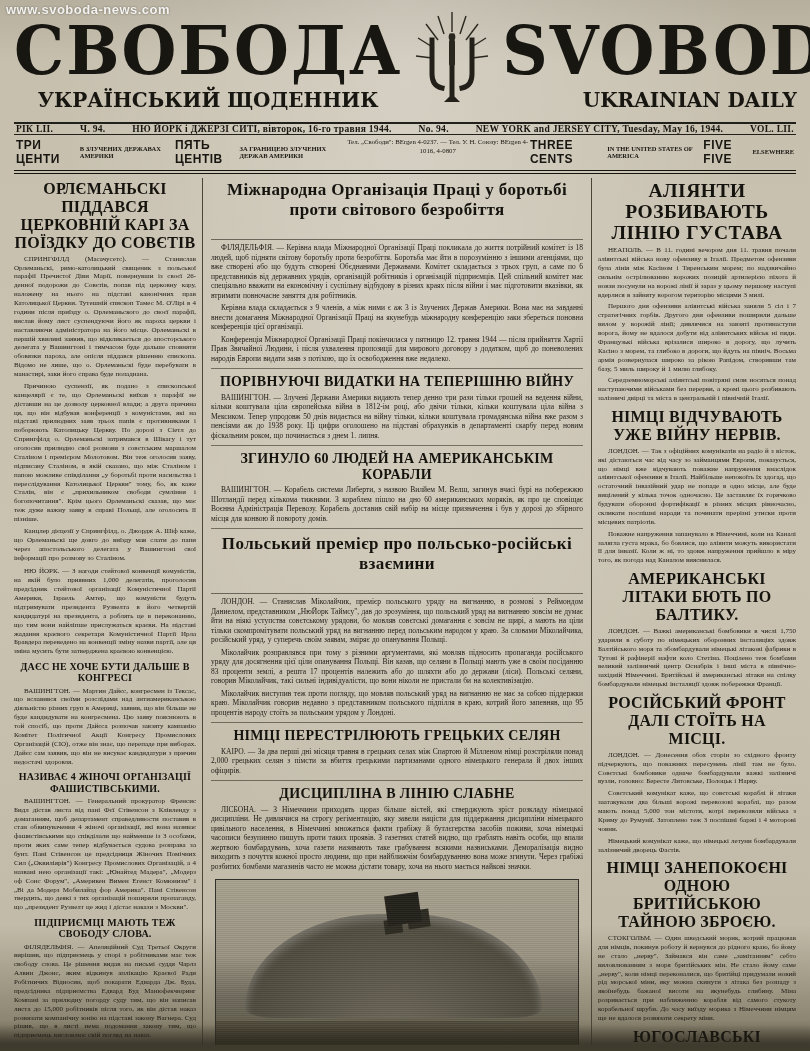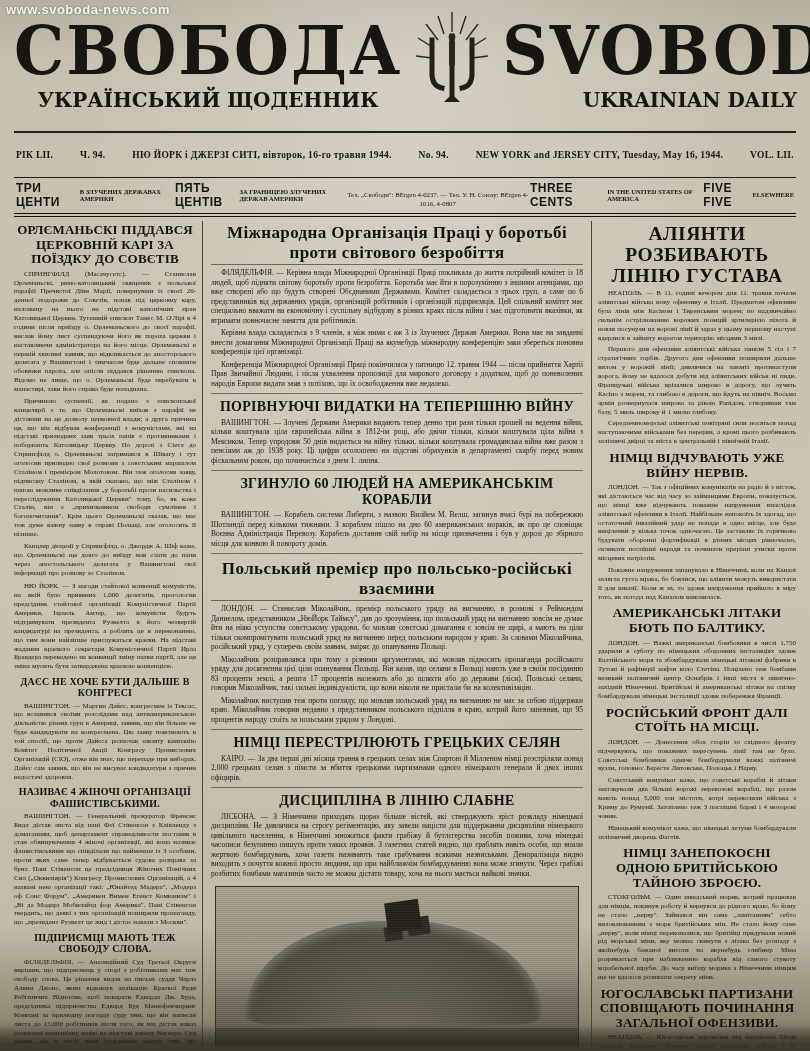--- a/index.html
+++ b/index.html
@@ -18,46 +18,46 @@
   
   .masthead{position:relative;padding:10px 14px 0 14px;}
   .mast-row{display:flex;align-items:flex-end;justify-content:space-between;}
   .mast-title{font-family:"DejaVu Serif","Liberation Serif",serif;font-weight:bold;
     font-size:63px;line-height:.9;letter-spacing:2px;transform:scaleY(1.08);transform-origin:bottom;}
   .mast-sub{font-family:"DejaVu Serif","Liberation Serif",serif;font-weight:bold;
     font-size:20px;line-height:1;letter-spacing:0px;white-space:nowrap;}
   .emblem{width:92px;flex:0 0 92px;display:flex;justify-content:center;align-items:center;margin:0 4px;}
   .mast-left,.mast-right{flex:1;display:flex;flex-direction:column;align-items:center;gap:8px;}
   .dateline{display:flex;justify-content:space-between;align-items:flex-start;
-    border-top:2px solid #22201a;border-bottom:1px solid #22201a;margin-top:21px;
-    font-weight:bold;font-size:9.5px;padding:17px 2px;letter-spacing:.3px;}
-  .pricebar{display:flex;justify-content:space-between;align-items:flex-end;
+    border-top:2px solid #22201a;border-bottom:1px solid #22201a;margin-top:12px;
+    font-weight:bold;font-size:9.5px;padding:0 2px;letter-spacing:.3px;}
+  .pricebar{display:flex;justify-content:space-between;align-items:flex-start;
     border-bottom:4px double #16140f;padding:3px 2px 4px 2px;font-size:8px;}
   .price-big{font-family:"Liberation Sans",sans-serif;font-weight:bold;font-size:12px;letter-spacing:.5px;}
   .price-small{font-size:6.5px;font-weight:bold;line-height:1.1;max-width:110px;}
   .price-item{display:flex;gap:4px;align-items:center;}
   .phone{font-size:6.8px;text-align:center;line-height:1.3;}
   
   .cols{display:flex;align-items:stretch;padding:4px 14px 0 14px;height:867px;overflow:hidden;}
   .col{overflow:hidden;}
   .col-left{flex:0 0 182px;padding-right:6px;font-size:7px;}
   .col-center{flex:1;padding:0 8px;border-left:1px solid #4a4536;border-right:1px solid #4a4536;font-size:7.5px;}
   .col-right{flex:0 0 198px;padding-left:6px;font-size:7px;}
   .body-p{margin:0 0 3px 0;text-align:justify;text-indent:10px;line-height:1.27;
     color:#1d1a14;word-spacing:.4px;}
   .article{margin-bottom:5px;}
   .col-center .article{border-top:1px solid rgba(40,36,26,.55);padding-top:3px;}
   .col-center .article:first-child{border-top:none;padding-top:0;}
   h2{margin:2px 0 3px 0;text-align:center;font-weight:bold;color:#15130e;}
   .t-sm{font-size:10px;line-height:1.12;letter-spacing:.2px;}
-  .t-md{font-size:13px;line-height:1.12;letter-spacing:.2px;}
+  .t-md{font-size:16px;line-height:1.12;letter-spacing:.2px;}
   .t-lg{font-size:14px;line-height:1.1;letter-spacing:.3px;}
   .t-xl{font-size:17px;line-height:1.15;letter-spacing:.4px;}
   .t-xxl{font-size:19.5px;line-height:1.08;letter-spacing:.5px;}
-  .ruled{border-bottom:1px solid rgba(40,36,26,.6);padding-bottom:2px;}
+  .ruled{border-bottom:1px solid rgba(40,36,26,.6);padding-bottom:20px;}
   
   .photo-wrap{margin:8px 4px 0 4px;}
   .photo{position:relative;height:168px;border:1px solid #33302a;overflow:hidden;
     background:linear-gradient(180deg,#a9a290 0%,#9b9483 45%,#6f6a5c 70%,#57533f 100%);}
   .photo .grain{position:absolute;inset:0;
     background:repeating-linear-gradient(0deg,rgba(0,0,0,.06) 0 1px,rgba(255,255,255,.04) 1px 2px);}
   .dome{position:absolute;left:8%;right:10%;bottom:18%;height:62%;
     background:radial-gradient(ellipse at 50% 120%, #6e695a 0%, #5a5548 45%, #433f33 100%);
     border-radius:50% 50% 12% 12% / 100% 100% 10% 10%;box-shadow:inset 0 6px 10px rgba(255,255,255,.25);}
   .turret{position:absolute;left:47%;top:8%;width:34px;height:30px;background:#23211a;

